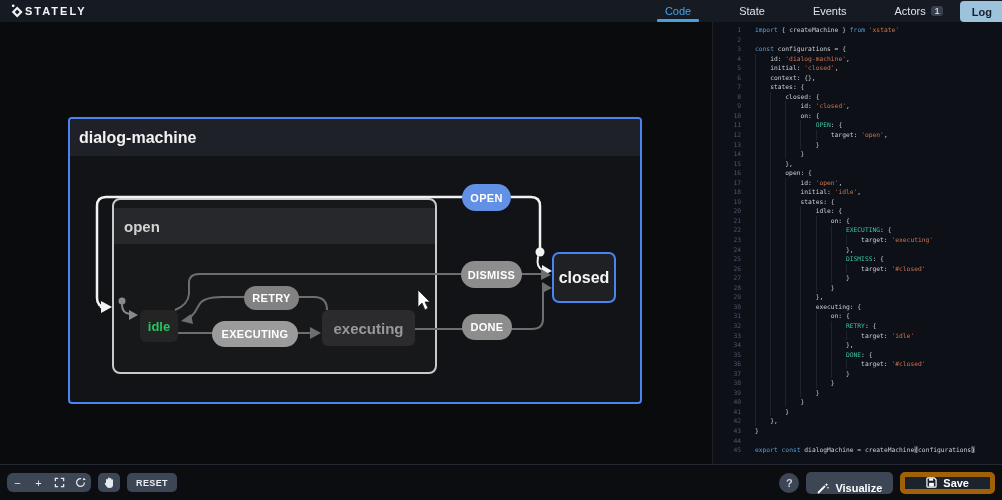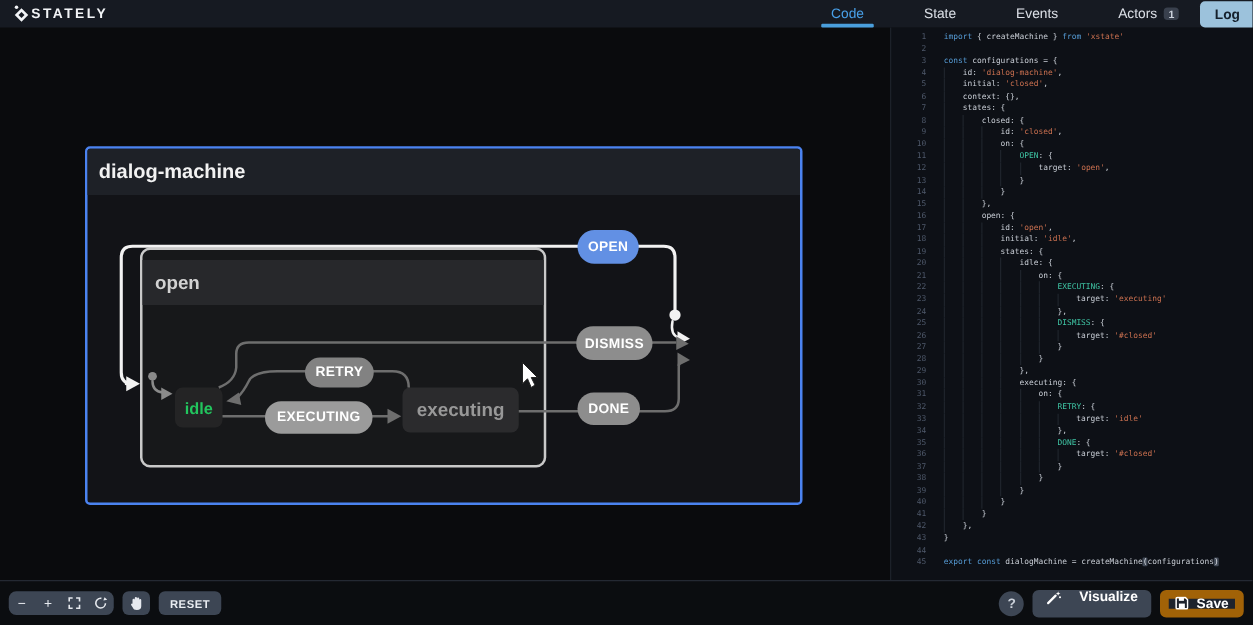--- a/index.html
+++ b/index.html
@@ -84,25 +84,25 @@
   .zoom-group { display:flex; background:#3d4654; border-radius:6px; height:19px; align-items:center; }
   .icon-btn { width:21px; height:19px; display:flex; align-items:center; justify-content:center;
               background:none; border:none; color:#e6e9ee; font-size:11px; cursor:pointer; }
   .sq-btn { height:19px; background:#3d4654; border:none; border-radius:5px; color:#e6e9ee;
             display:flex; align-items:center; justify-content:center; padding:0 6px; cursor:pointer; }
   .reset-btn { height:19px; background:#3d4654; border:none; border-radius:5px; color:#e9ecf1;
                font-size:9px; font-weight:bold; letter-spacing:.4px; padding:0 9px; cursor:pointer; }
   .help-btn { width:20px; height:20px; border-radius:50%; background:#3d4654; border:none;
               color:#ccd2db; font-size:11px; font-weight:bold; cursor:pointer; }
   .viz-btn { height:22px; background:#3d4654; border:none; border-radius:5px; color:#ffffff;
-             font-size:11px; font-weight:bold; display:flex; align-items:flex-start; gap:14px;
+             font-size:11px; font-weight:bold; display:flex; align-items:flex-end; gap:6px;
              padding:0 11px; cursor:pointer; }
-  .save-btn { height:22px; background:#1d232d; border:7px solid #a16207; border-radius:5px;
+  .save-btn { height:22px; background:#1d232d; border:5px solid #a16207; border-radius:5px;
               color:#ffffff; font-size:11px; font-weight:bold; display:flex; align-items:center;
-              gap:6px; padding:0 5px; cursor:pointer; }
+              gap:6px; padding:0 21px; cursor:pointer; }
 </style>
 </head>
 <body>
 
 <div class="topbar">
   <div class="brand">
     <svg width="14" height="15" viewBox="0 0 14 15">
       <circle cx="3.2" cy="1.8" r="1.4" fill="#f2f4f7"></circle>
       <path d="M7.2 2.6 L12.6 8 L7.2 13.4 L1.8 8 Z" fill="#f2f4f7"></path>
       <path d="M7.2 5.6 L9.6 8 L7.2 10.4 L4.8 8 Z" fill="#161a22"></path>
@@ -146,20 +146,23 @@
   </div>
 
   <div class="state-idle">
     <span>idle</span>
   </div>
 
   <div class="state-executing">
     <span>executing</span>
   </div>
 
+  <div class="state-closed">
+    <span>closed</span>
+  </div>
 
   <svg class="edges-svg" viewBox="0 0 712 478">
 
     <g>
       <path d="M540,230 L540,184 Q540,175 531,175 L106,175 Q97,175 97,184 L97,276 Q97,285 106,285 L101,285" fill="none" stroke="#f2f2f2" stroke-width="2.5" stroke-linecap="round"></path>
       <polygon points="112,285 101,279 101,291" fill="#f2f2f2"></polygon>
       <circle cx="540" cy="230" r="4.5" fill="#f2f2f2"></circle>
     </g>
 
     <g>

